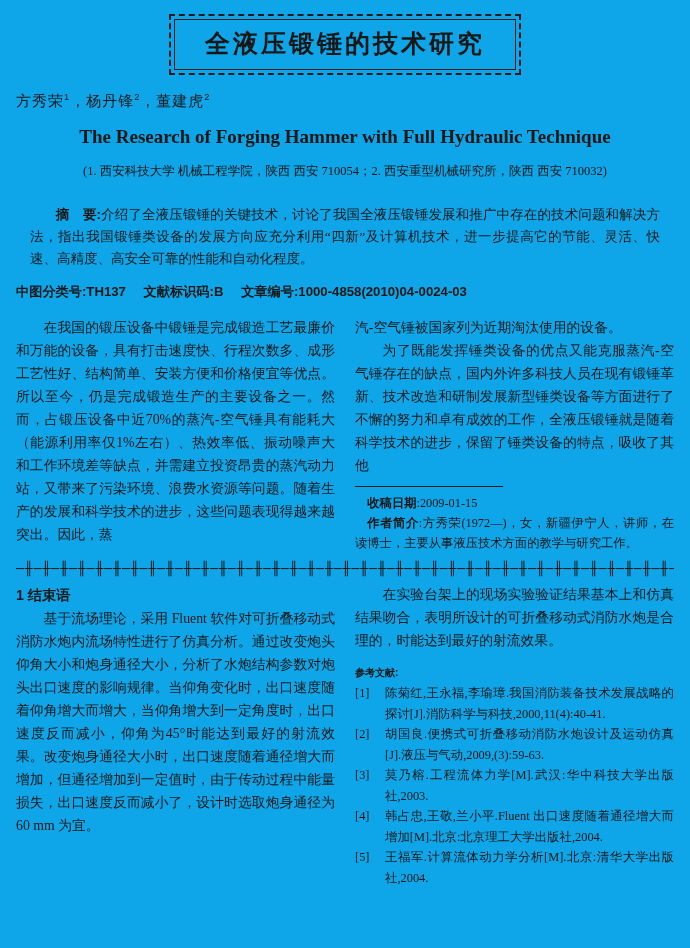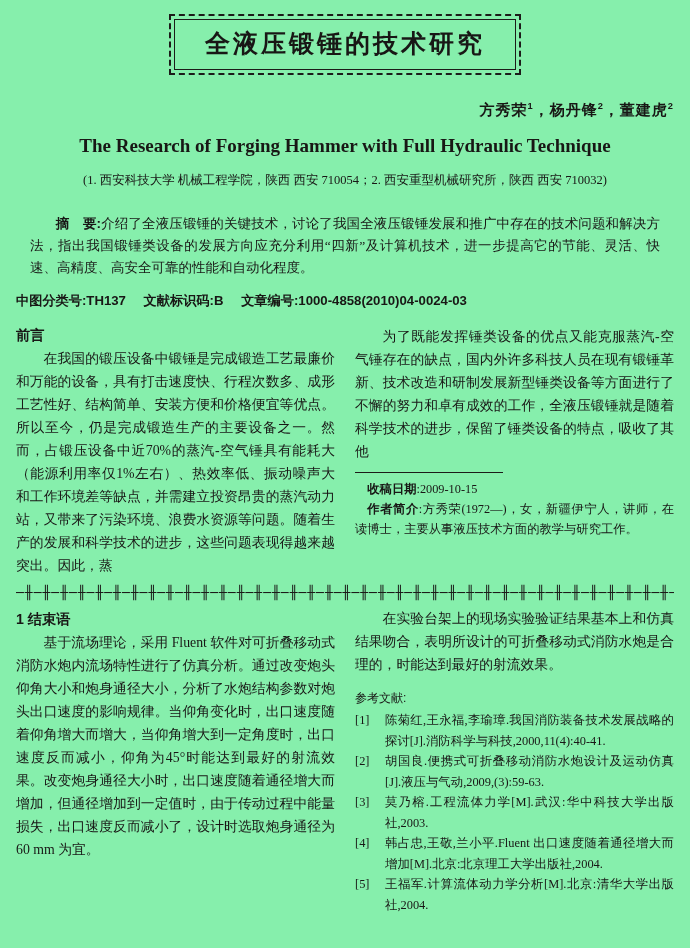--- a/index.html
+++ b/index.html
@@ -5,33 +5,33 @@
   html,body{margin:0;padding:0;}
   body{
     width:690px;height:948px;
     background:#e8e7e3;
     font-family:"Liberation Serif","DejaVu Serif",serif;
     color:#181715;
     -webkit-font-smoothing:antialiased;
   }
   .page{
     position:relative;width:690px;height:948px;box-sizing:border-box;
-    background:#86efac;overflow:hidden;
+    background:#0ea5e9;overflow:hidden;
     padding:12px 16px 6px 16px;
   }
   .sans{font-family:"Liberation Sans","DejaVu Sans",sans-serif;}
   sup{font-size:0.62em;line-height:0;}
 
   
   .title-wrap{width:352px;margin:2px auto 0 auto;}
   .title-border{border:2px dashed #1c1b19;padding:3px;}
   .title-inner{border:1.5px solid #1c1b19;padding:7px 10px 9px 10px;text-align:center;}
   .title-cn{font-size:25px;font-weight:bold;letter-spacing:3px;}
 
-  .authors-cn{margin-top:26px;text-align:right;font-size:15px;font-weight:bold;letter-spacing:1px;}
+  .authors-cn{margin-top:17px;text-align:left;font-size:15px;font-weight:normal;letter-spacing:1px;}
   .title-en{margin-top:15px;text-align:center;font-size:19px;font-weight:bold;}
   .authors-en{margin-top:13px;text-align:center;font-size:14px;}
   .affiliation{margin-top:15px;text-align:center;font-size:12.5px;}
 
   
   .abstract{margin:24px 14px 0 14px;font-size:13.5px;line-height:22px;text-align:justify;}
   .abstract p{margin:0;text-indent:1.9em;}
   .abstract .lbl{font-weight:bold;}
   .keywords{margin:1px 14px 0 14px;font-size:13.5px;line-height:22px;font-weight:bold;text-indent:1.9em;}
   .meta-line{margin-top:13px;text-align:left;font-size:13.2px;font-weight:bold;}
@@ -57,21 +57,21 @@
     white-space:nowrap;overflow:hidden;
     font-size:13px;letter-spacing:1px;color:#1c1b19;
     font-family:"DejaVu Sans Mono","Liberation Mono",monospace;
   }
 
   .bottom{margin-top:5px;}
   .bottom .para{margin-bottom:0;}
   .spacer-small{height:2px;}
 
   
-  .refs-heading{font-size:12px;font-weight:normal;margin:14px 0 3px 0;}
+  .refs-heading{font-size:10px;font-weight:bold;margin:14px 0 3px 0;}
   .ref{display:flex;font-size:12.4px;line-height:20.5px;}
   .ref-no{flex:0 0 30px;}
   .ref-text{flex:1;text-align:justify;}
 </style>
 </head>
 <body>
 
 <div class="page">
 
   <div class="title-wrap">
@@ -96,29 +96,29 @@
   </div>
 
   <div class="meta-line sans">
     <span>中图分类号:</span><span>TH137</span><span class="gap"></span>
     <span>文献标识码:</span><span>B</span><span class="gap"></span>
     <span>文章编号:</span><span>1000-4858(2010)04-0024-03</span>
   </div>
 
   <div class="cols">
     <div class="col">
-      <div class="sec-heading sans">前言</div>
       <p class="para indent">在我国的锻压设备中锻锤是完成锻造工艺最廉价和万能的设备，具有打击速度快、行程次数多、成形工艺性好、结构简单、安装方便和价格便宜等优点。所以至今，仍是完成锻造生产的主要设备之一。然而，占锻压设备中近70%的蒸汽-空气锤具有能耗大（能源利用率仅1%左右）、热效率低、振动噪声大和工作环境差等缺点，并需建立投资昂贵的蒸汽动力站，又带来了污染环境、浪费水资源等问题。随着生产的发展和科学技术的进步，这些问题表现得越来越突出。因此，蒸</p>
     </div>
     <div class="col">
+      <p class="para">汽-空气锤被国家列为近期淘汰使用的设备。</p>
       <p class="para indent">为了既能发挥锤类设备的优点又能克服蒸汽-空气锤存在的缺点，国内外许多科技人员在现有锻锤革新、技术改造和研制发展新型锤类设备等方面进行了不懈的努力和卓有成效的工作，全液压锻锤就是随着科学技术的进步，保留了锤类设备的特点，吸收了其他</p>
 
       <div class="footnote">
         <div class="footnote-rule"></div>
-        <p class="first"><span class="lbl sans">收稿日期</span><span>:</span><span>2009-10-15</span></p>
+        <p class="first"><span class="lbl sans">收稿日期</span><span>:</span><span>2009-01-15</span></p>
         <p class="first"><span class="lbl sans">作者简介</span><span>:</span><span>方秀荣(1972—)，女，新疆伊宁人，讲师，在读博士，主要从事液压技术方面的教学与研究工作。</span></p>
       </div>
     </div>
   </div>
 
   <div class="page-divider">─╫─╫─╫─╫─╫─╫─╫─╫─╫─╫─╫─╫─╫─╫─╫─╫─╫─╫─╫─╫─╫─╫─╫─╫─╫─╫─╫─╫─╫─╫─╫─╫─╫─╫─╫─╫─╫─╫─╫─╫─╫─╫─╫─╫─╫─╫─╫─╫─╫─╫─╫─╫─╫─╫─╫─╫─╫─╫─╫─╫─</div>
 
   <div class="cols bottom">
     <div class="col">
       <div class="spacer-small"></div>

